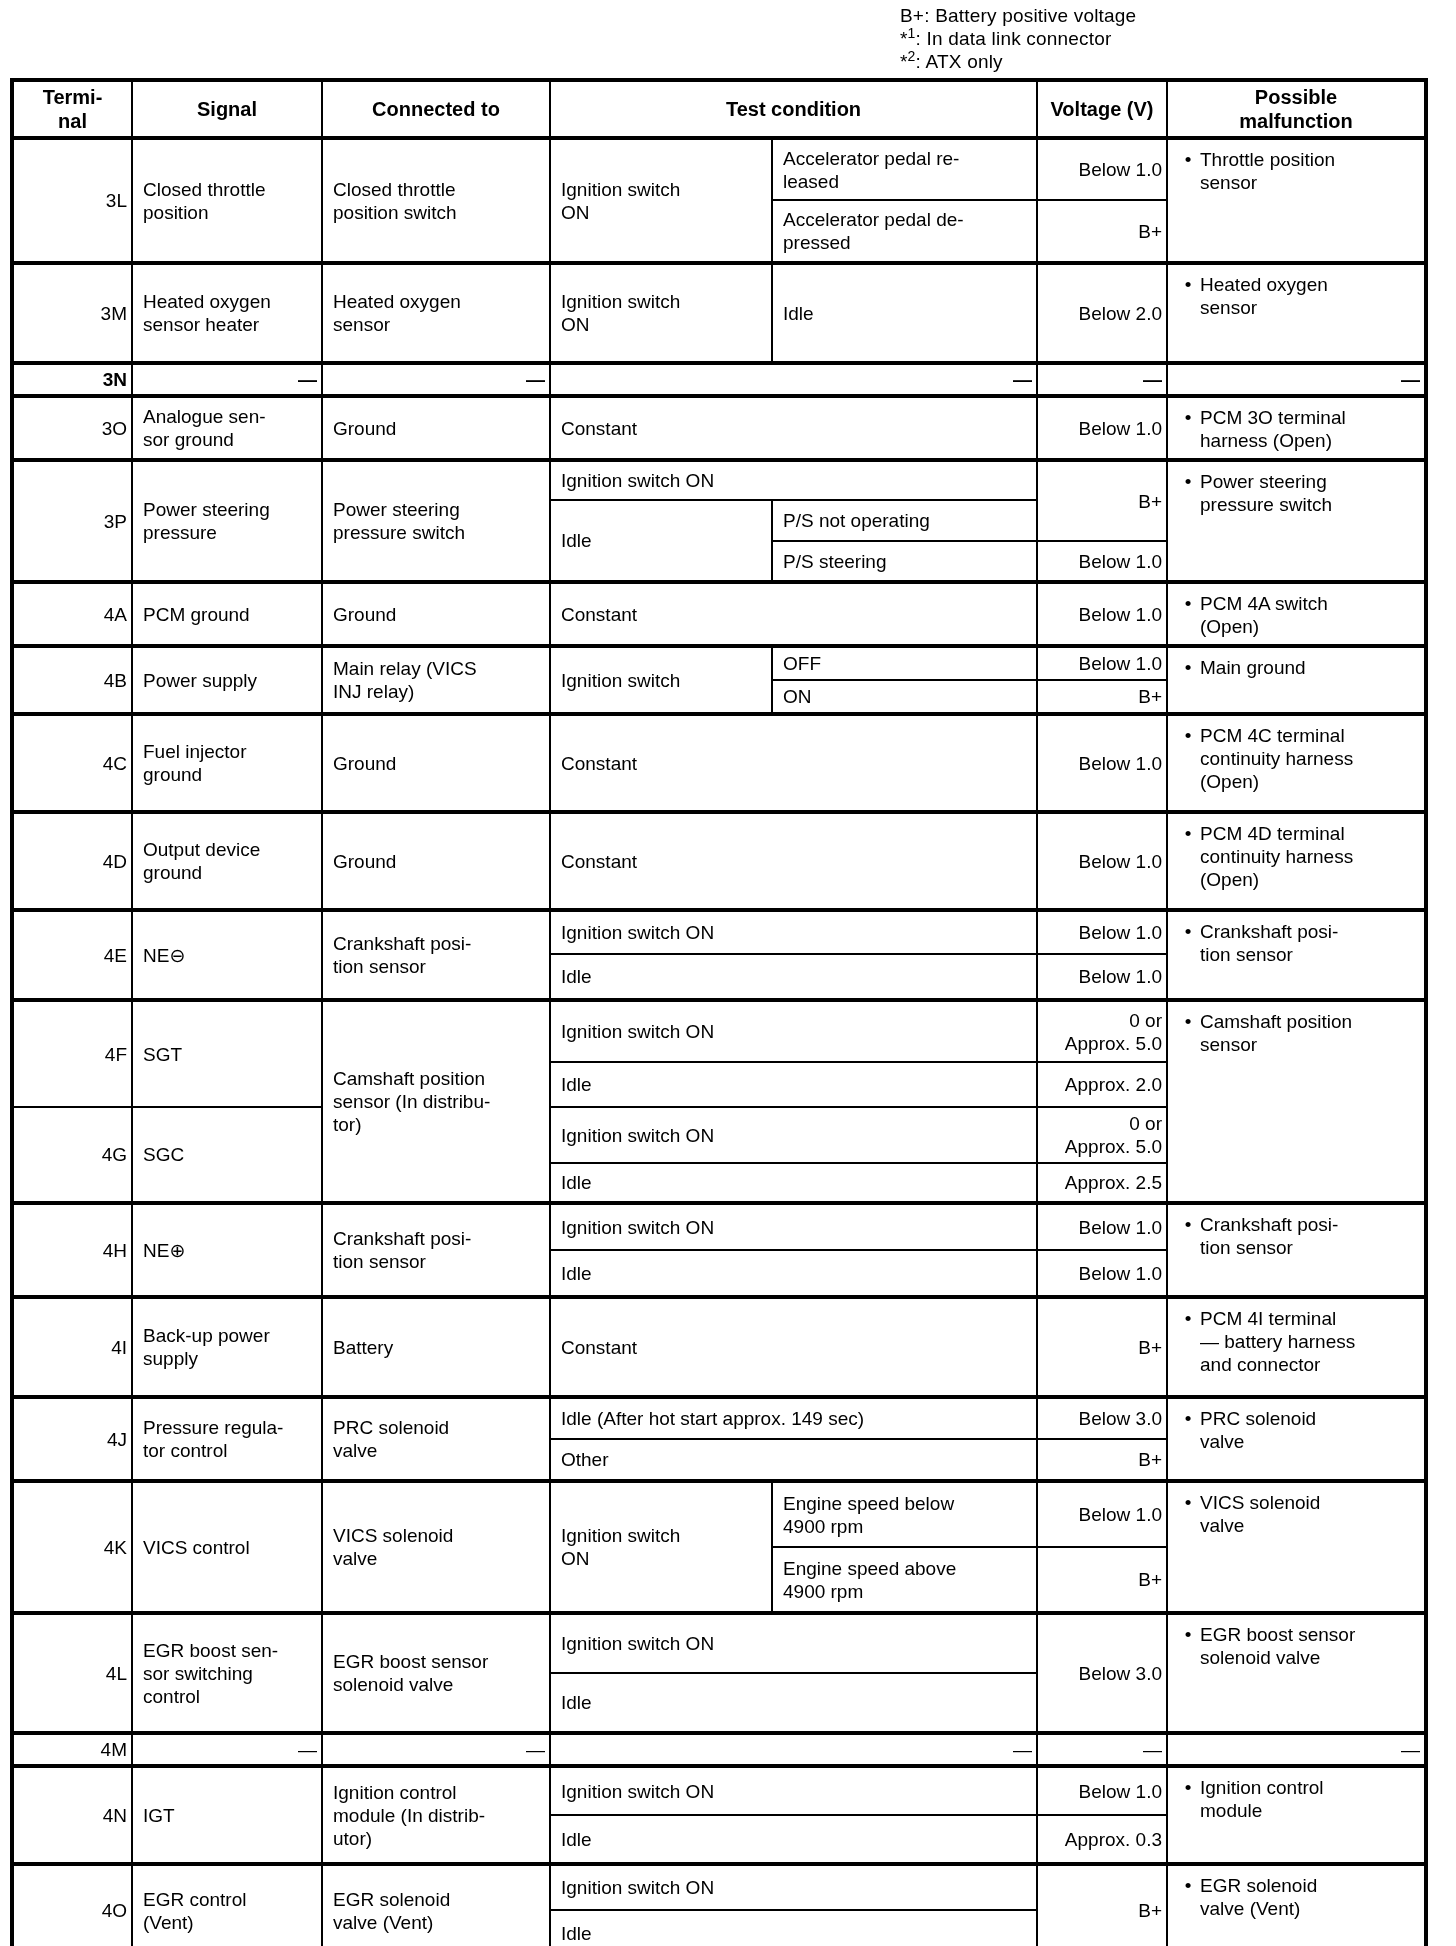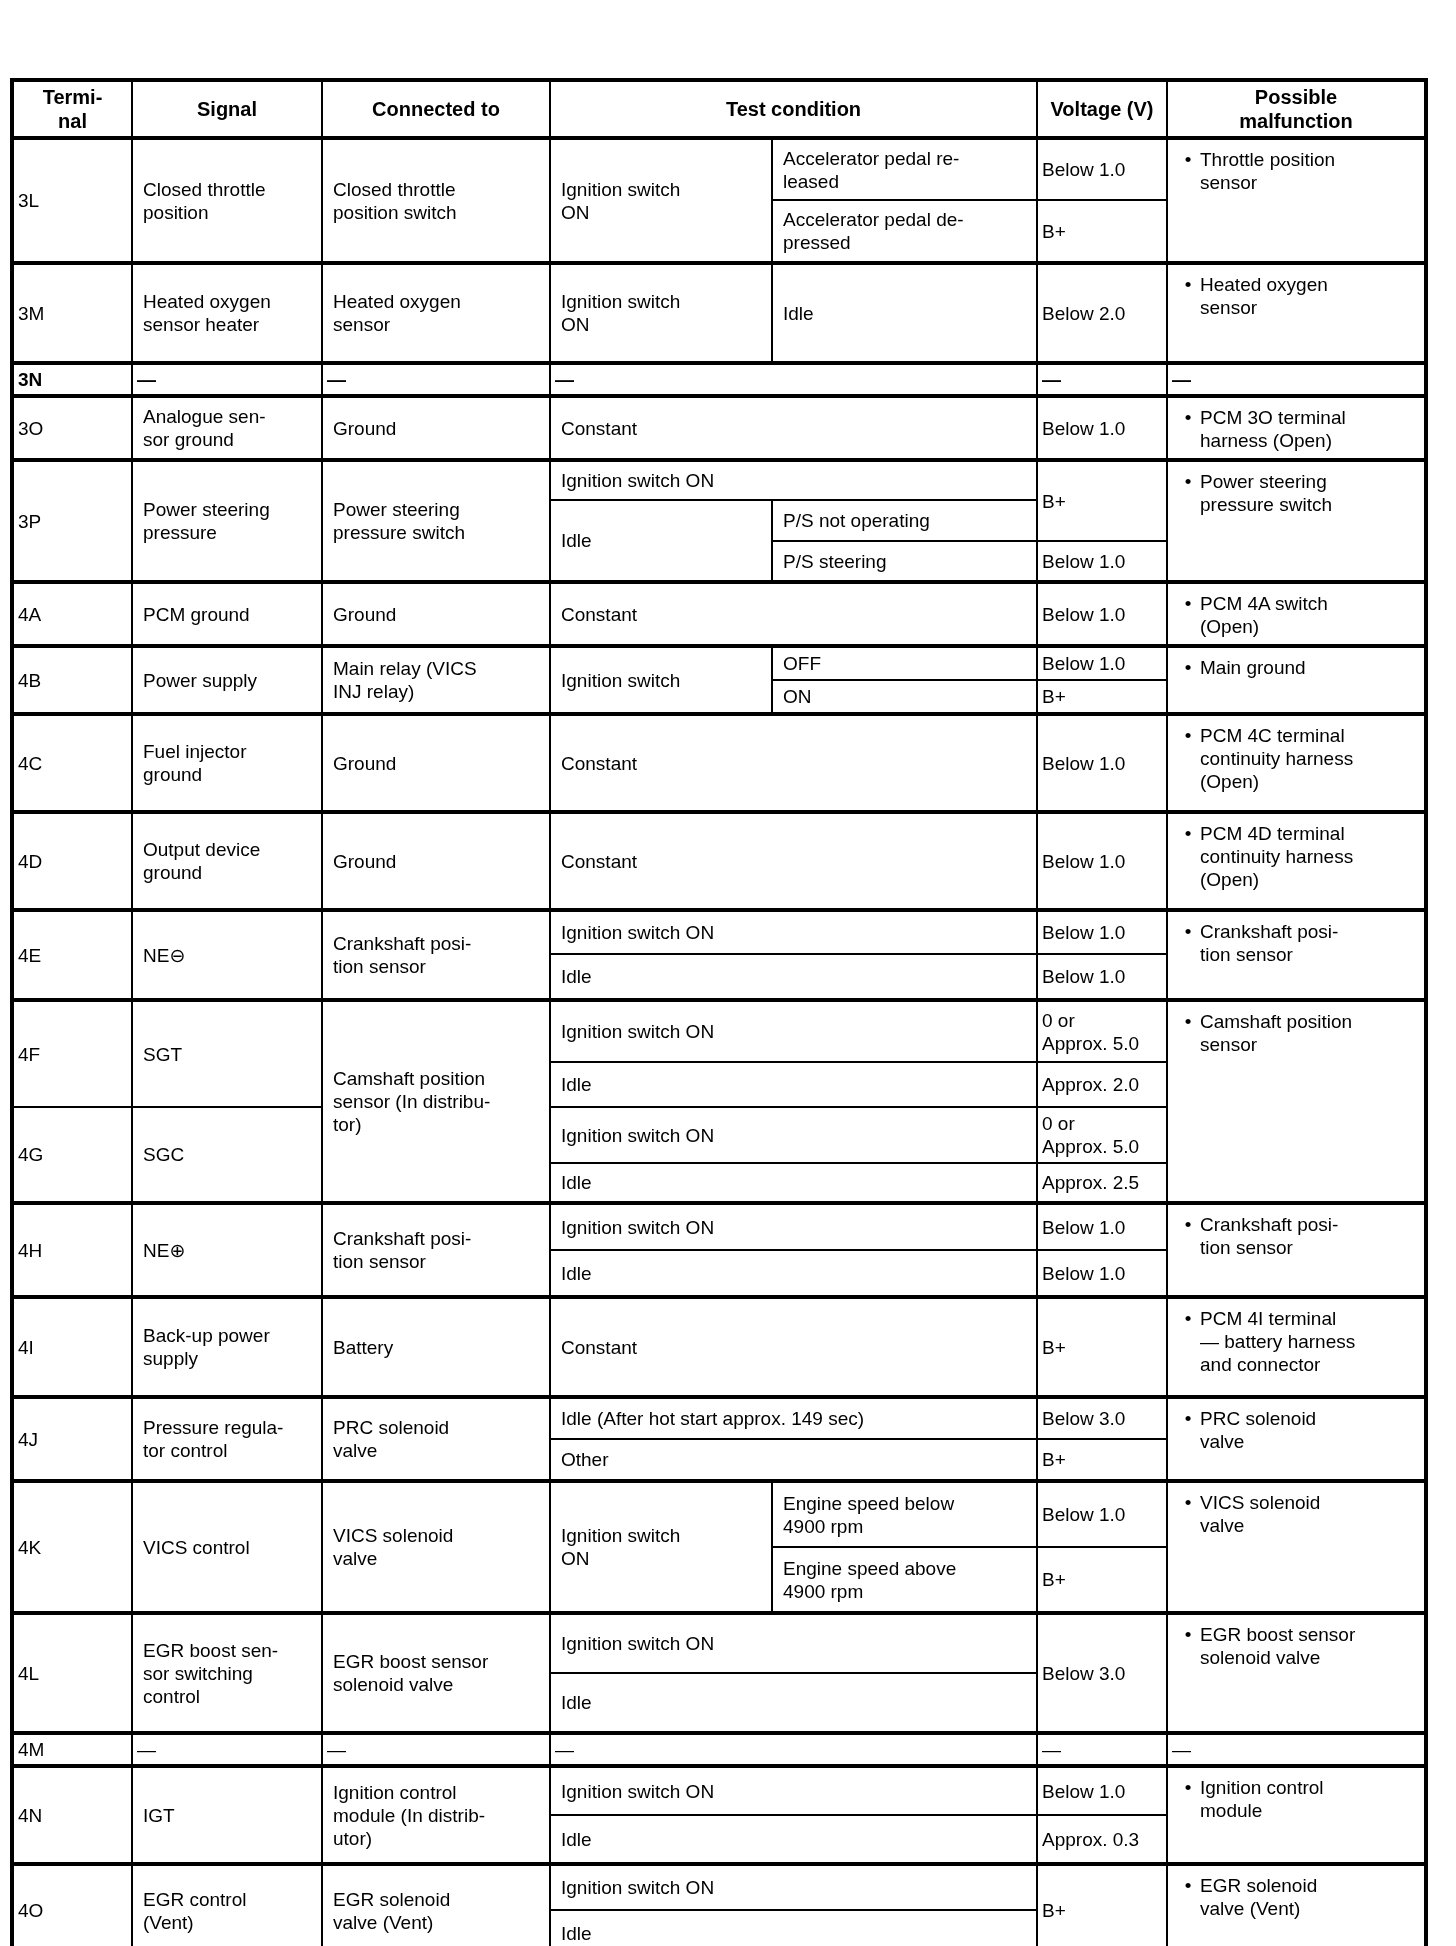--- a/index.html
+++ b/index.html
@@ -28,32 +28,37 @@
   th {
     font-size: 20px; font-weight: bold; text-align: center;
     vertical-align: middle; height: 58px; line-height: 24px;
     padding: 2px;
   }
   td {
     font-size: 19px; line-height: 23px;
     vertical-align: middle; text-align: left;
     padding: 3px 4px 3px 10px;
   }
-  td.al-c { text-align: left; padding-left: 4px; }
+  td.al-c { text-align: right; padding-left: 4px; }
   td.bullet { vertical-align: top; padding: 8px 4px 4px 8px; }
   .dot { display: inline-block; width: 24px; text-align: center; vertical-align: top; }
   .mtext { display: inline-block; vertical-align: top; width: calc(100% - 26px); white-space: pre-line; }
   tr.gs > td { border-top-width: 4px; }
   thead th { border-bottom-width: 3px; }
 </style>
 </head>
 <body>
 
 <div class="page">
 
+  <div class="notes">
+    <div class="note-line"><span>B+</span><sup></sup><span>: Battery positive voltage</span></div>
+    <div class="note-line"><span>*</span><sup>1</sup><span>: In data link connector</span></div>
+    <div class="note-line"><span>*</span><sup>2</sup><span>: ATX only</span></div>
+  </div>
 
   <table class="tv">
     <colgroup>
       <col style="width:120px">
       <col style="width:190px">
       <col style="width:228px">
       <col style="width:222px">
       <col style="width:265px">
       <col style="width:130px">
       <col style="width:259px">

